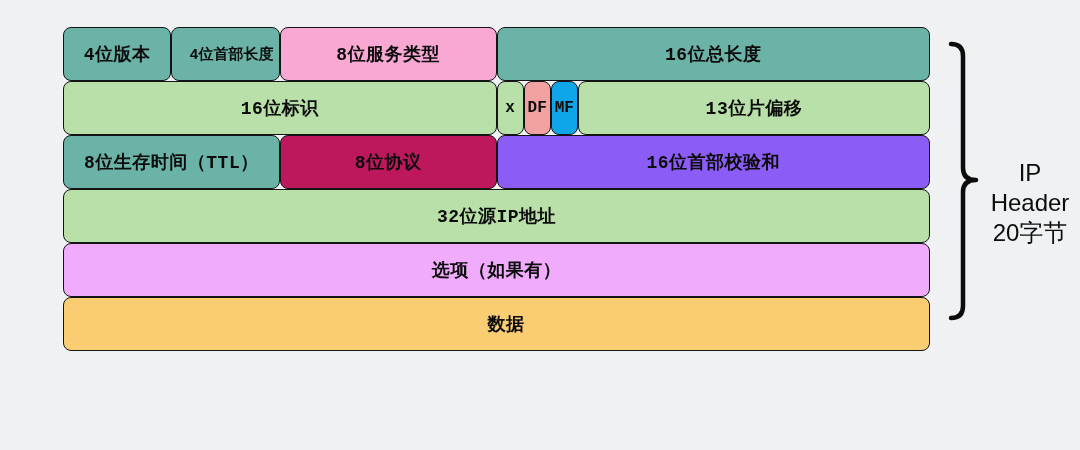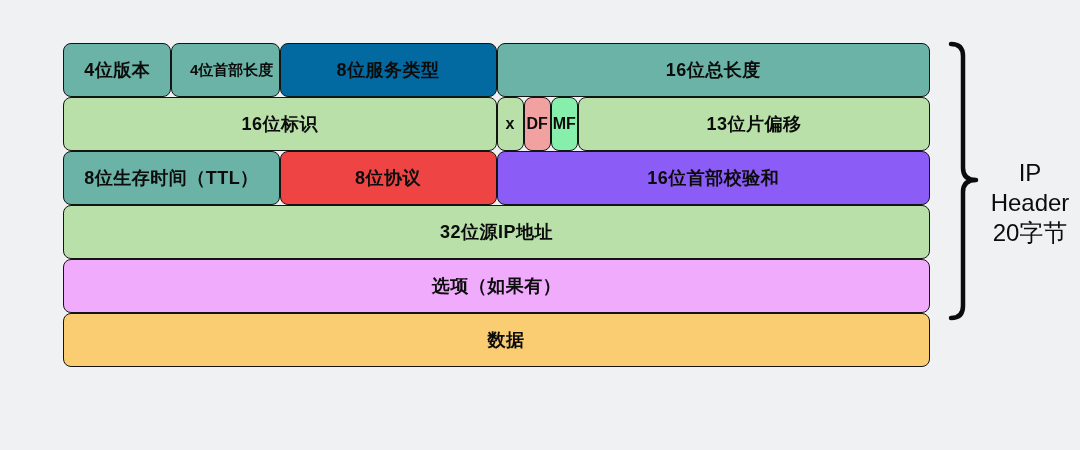--- a/index.html
+++ b/index.html
@@ -5,21 +5,21 @@
   html,body{margin:0;padding:0;}
   .canvas{
     position:relative;
     width:1080px;height:450px;
     background:#eff1f2;
     font-family:"Liberation Sans","DejaVu Sans",sans-serif;
     overflow:hidden;
   }
   .table{
     position:absolute;
-    left:63px;top:43px;width:867px;
+    left:63px;top:27px;width:867px;font-family:Liberation Mono, monospace;
   }
   .row{
     display:flex;
     height:54px;
     box-sizing:border-box;
   }
   .cell{
     box-sizing:border-box;
     border:1.6px solid #141414;
     border-radius:8px;
@@ -52,33 +52,33 @@
 </style>
 </head>
 <body>
 
 <div class="canvas">
 
   <div class="table">
       <div class="row">
         <div class="cell" style="width: 12.5%; background: rgb(107, 179, 167);">4位版本</div>
         <div class="cell small" style="width: 12.5%; background: rgb(107, 179, 167); padding-left: 12px;">4位首部长度</div>
-        <div class="cell" style="width: 25%; background: #0369a1;">8位服务类型</div>
+        <div class="cell" style="width: 25%; background: #f9a8d4;">8位服务类型</div>
         <div class="cell" style="width: 50%; background: rgb(107, 179, 167);">16位总长度</div>
       </div>
       <div class="row">
         <div class="cell" style="width: 50%; background: rgb(184, 224, 168);">16位标识</div>
         <div class="cell flag" style="width: 3.125%; background: rgb(184, 224, 168);">x</div>
         <div class="cell flag" style="width: 3.125%; background: rgb(241, 161, 160);">DF</div>
-        <div class="cell flag" style="width: 3.125%; background: #86efac;">MF</div>
+        <div class="cell flag" style="width: 3.125%; background: #0ea5e9;">MF</div>
         <div class="cell" style="width: 40.625%; background: rgb(184, 224, 168);">13位片偏移</div>
       </div>
       <div class="row">
         <div class="cell" style="width: 25%; background: rgb(107, 179, 167);">8位生存时间（TTL）</div>
-        <div class="cell" style="width: 25%; background: #ef4444;">8位协议</div>
+        <div class="cell" style="width: 25%; background: #be185d;">8位协议</div>
         <div class="cell" style="width: 50%; background: #8b5cf6;">16位首部校验和</div>
       </div>
       <div class="row">
         <div class="cell" style="width: 100%; background: rgb(184, 224, 168);">32位源IP地址</div>
       </div>
       <div class="row">
         <div class="cell" style="width: 100%; background: #f0abfc;">选项（如果有）</div>
       </div>
       <div class="row">
         <div class="cell" style="width: 100%; background: rgb(250, 205, 114); padding-left: 19px;">数据</div>

